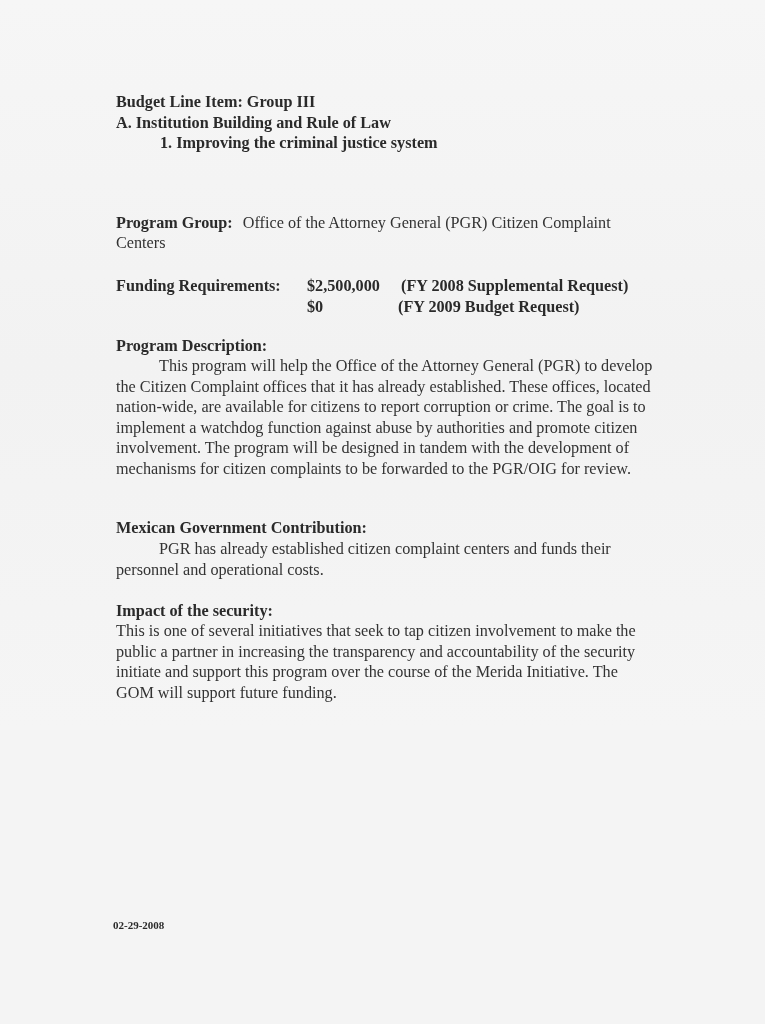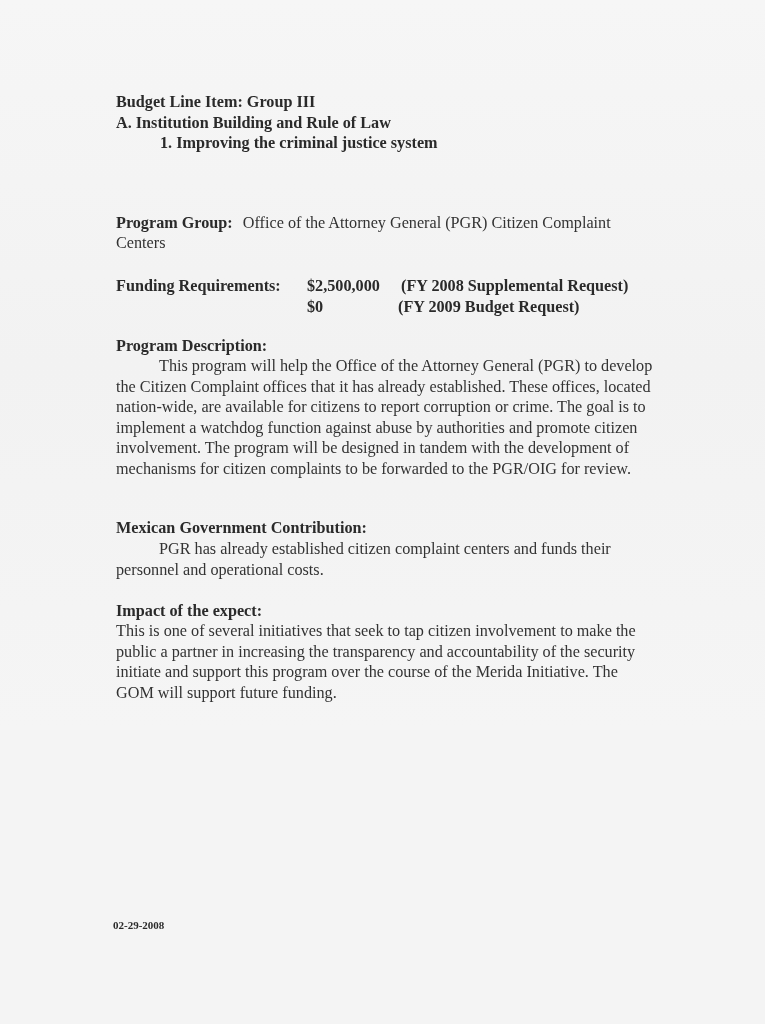--- a/index.html
+++ b/index.html
@@ -109,21 +109,21 @@
     <span class="ln">involvement.   The program will be designed in tandem with the development of</span>
     <span class="ln">mechanisms for citizen complaints to be forwarded to the PGR/OIG for review.</span>
   </div>
 
   <div class="line bold" id="mg-h">Mexican Government Contribution:</div>
   <div class="para body-text" id="mg-body">
     <span class="ln indent">PGR has already established citizen complaint centers and funds their</span>
     <span class="ln">personnel and operational costs.</span>
   </div>
 
-  <div class="line bold" id="ip-h">Impact of the expect:</div>
+  <div class="line bold" id="ip-h">Impact of the security:</div>
   <div class="para body-text" id="ip-body">
     <span class="ln">This is one of several initiatives that seek to tap citizen involvement to make the</span>
     <span class="ln">public a partner in increasing the transparency and accountability of the security</span>
     <span class="ln">initiate and support this program over the course of the Merida Initiative.  The</span>
     <span class="ln">GOM will support future funding.</span>
   </div>
 
   <div class="line" id="date">02-29-2008</div>
 
 </div>

